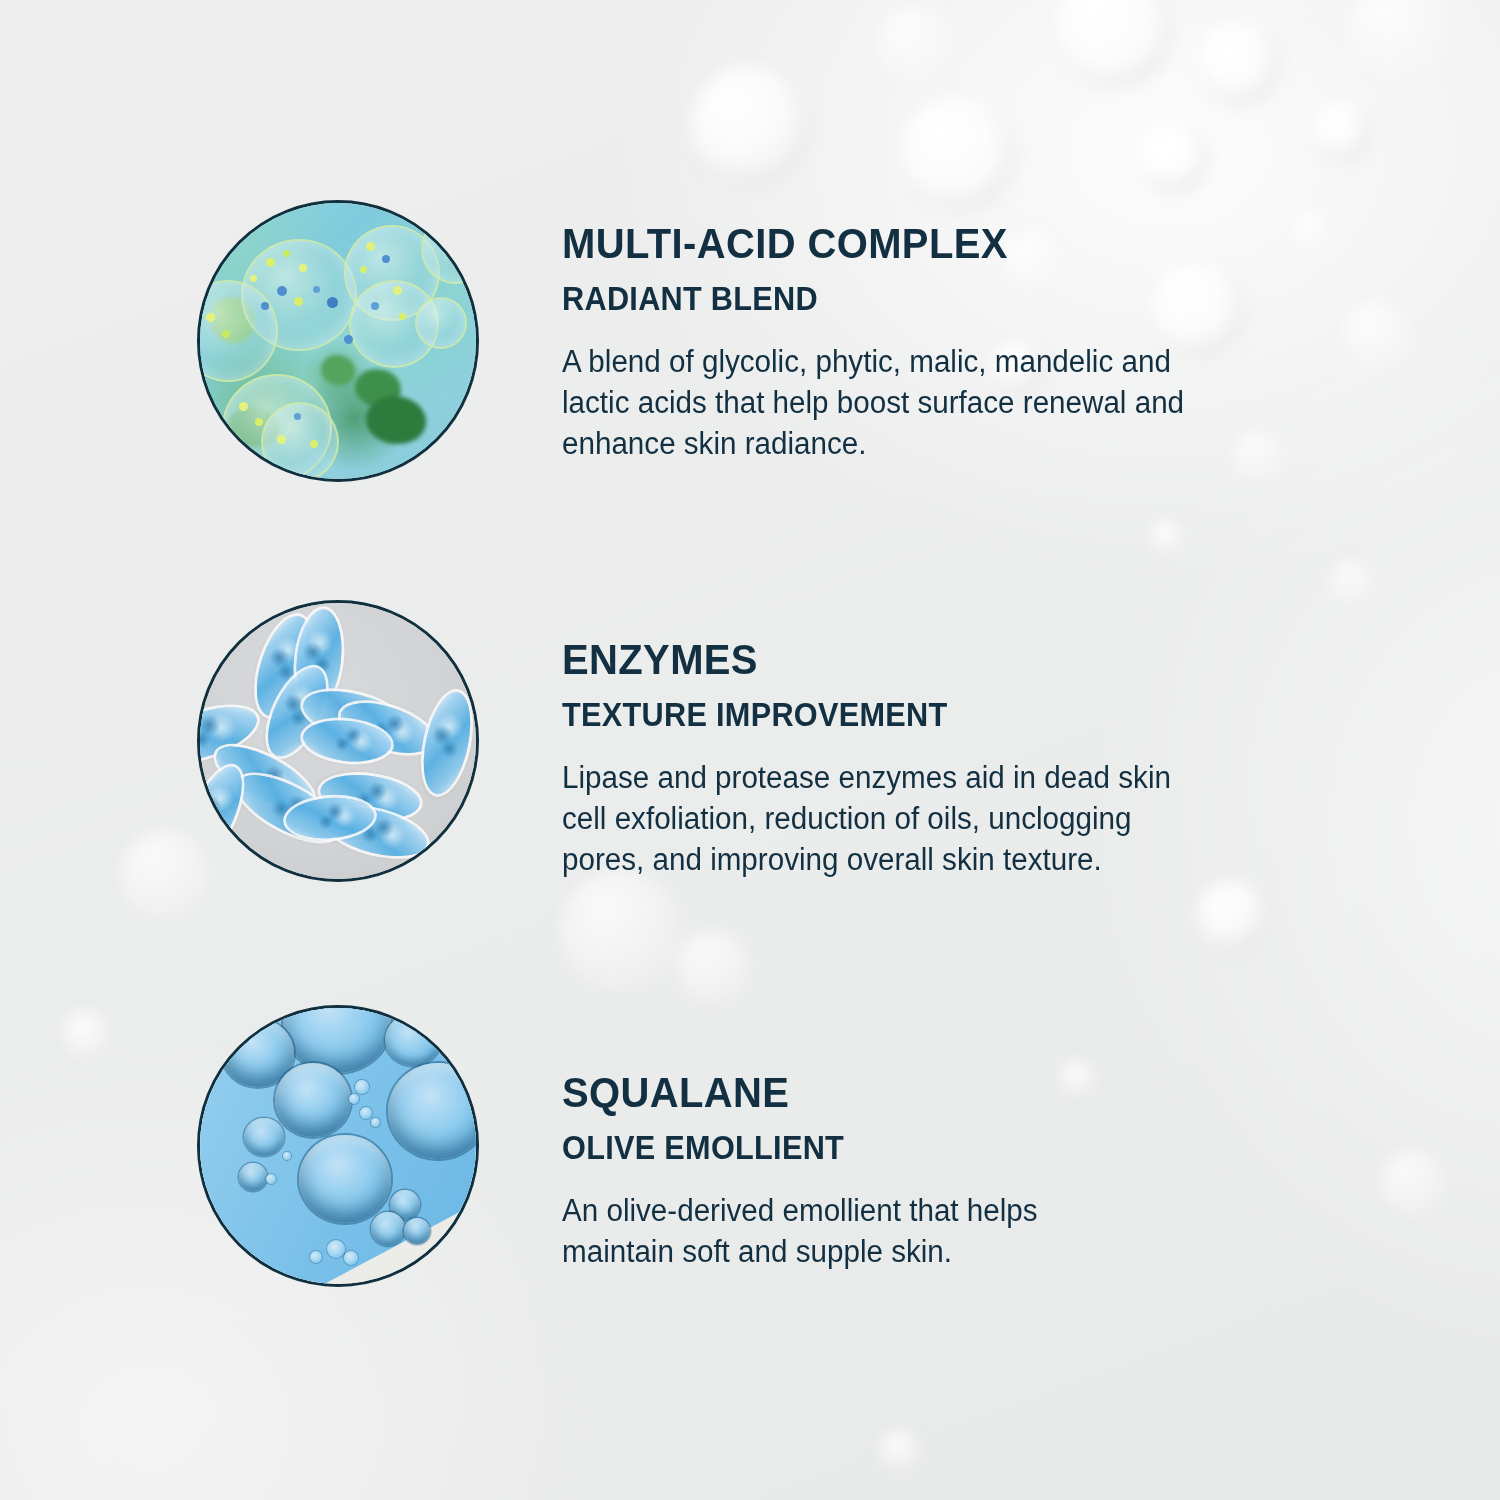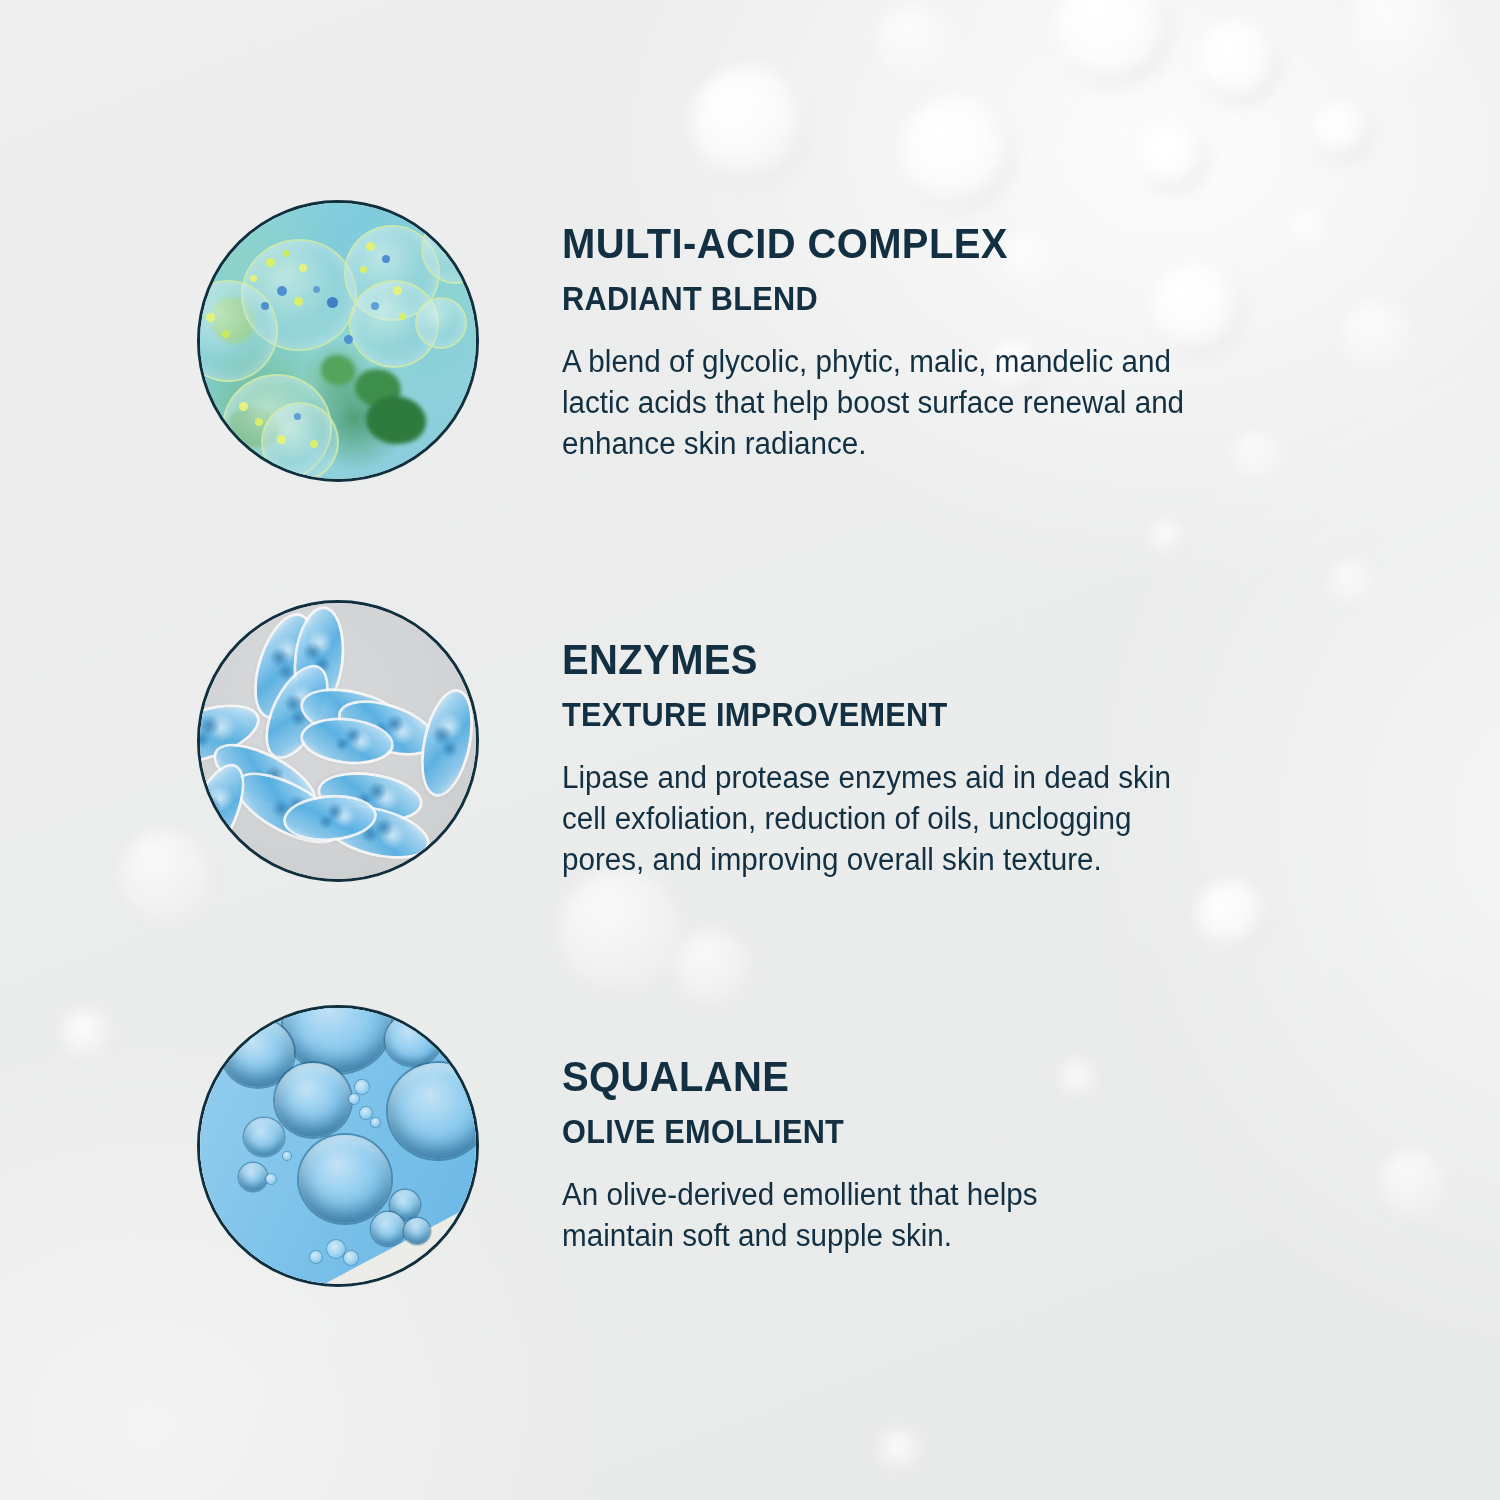--- a/index.html
+++ b/index.html
@@ -348,21 +348,21 @@
           <div class="drop xs" style="left:56%;  top:26%;  width:14px;  height:14px;"></div>
           <div class="drop xs" style="left:54%;  top:31%;  width:10px;  height:10px;"></div>
           <div class="drop xs" style="left:58%;  top:36%;  width:12px;  height:12px;"></div>
           <div class="drop xs" style="left:62%;  top:40%;  width:9px;   height:9px;"></div>
           <div class="drop xs" style="left:24%;  top:60%;  width:10px;  height:10px;"></div>
           <div class="drop xs" style="left:30%;  top:52%;  width:8px;   height:8px;"></div>
         </div>
       </div>
     </div>
 
-    <div class="txt" style="top:50px;">
+    <div class="txt" style="top:66px;">
       <h2 class="h-name">SQUALANE</h2>
       <h3 class="h-sub">OLIVE EMOLLIENT</h3>
       <p class="body">
         <span class="ln">An olive-derived emollient that helps</span>
         <span class="ln">maintain soft and supple skin.</span>
       </p>
     </div>
   </div>
 
 </div>

